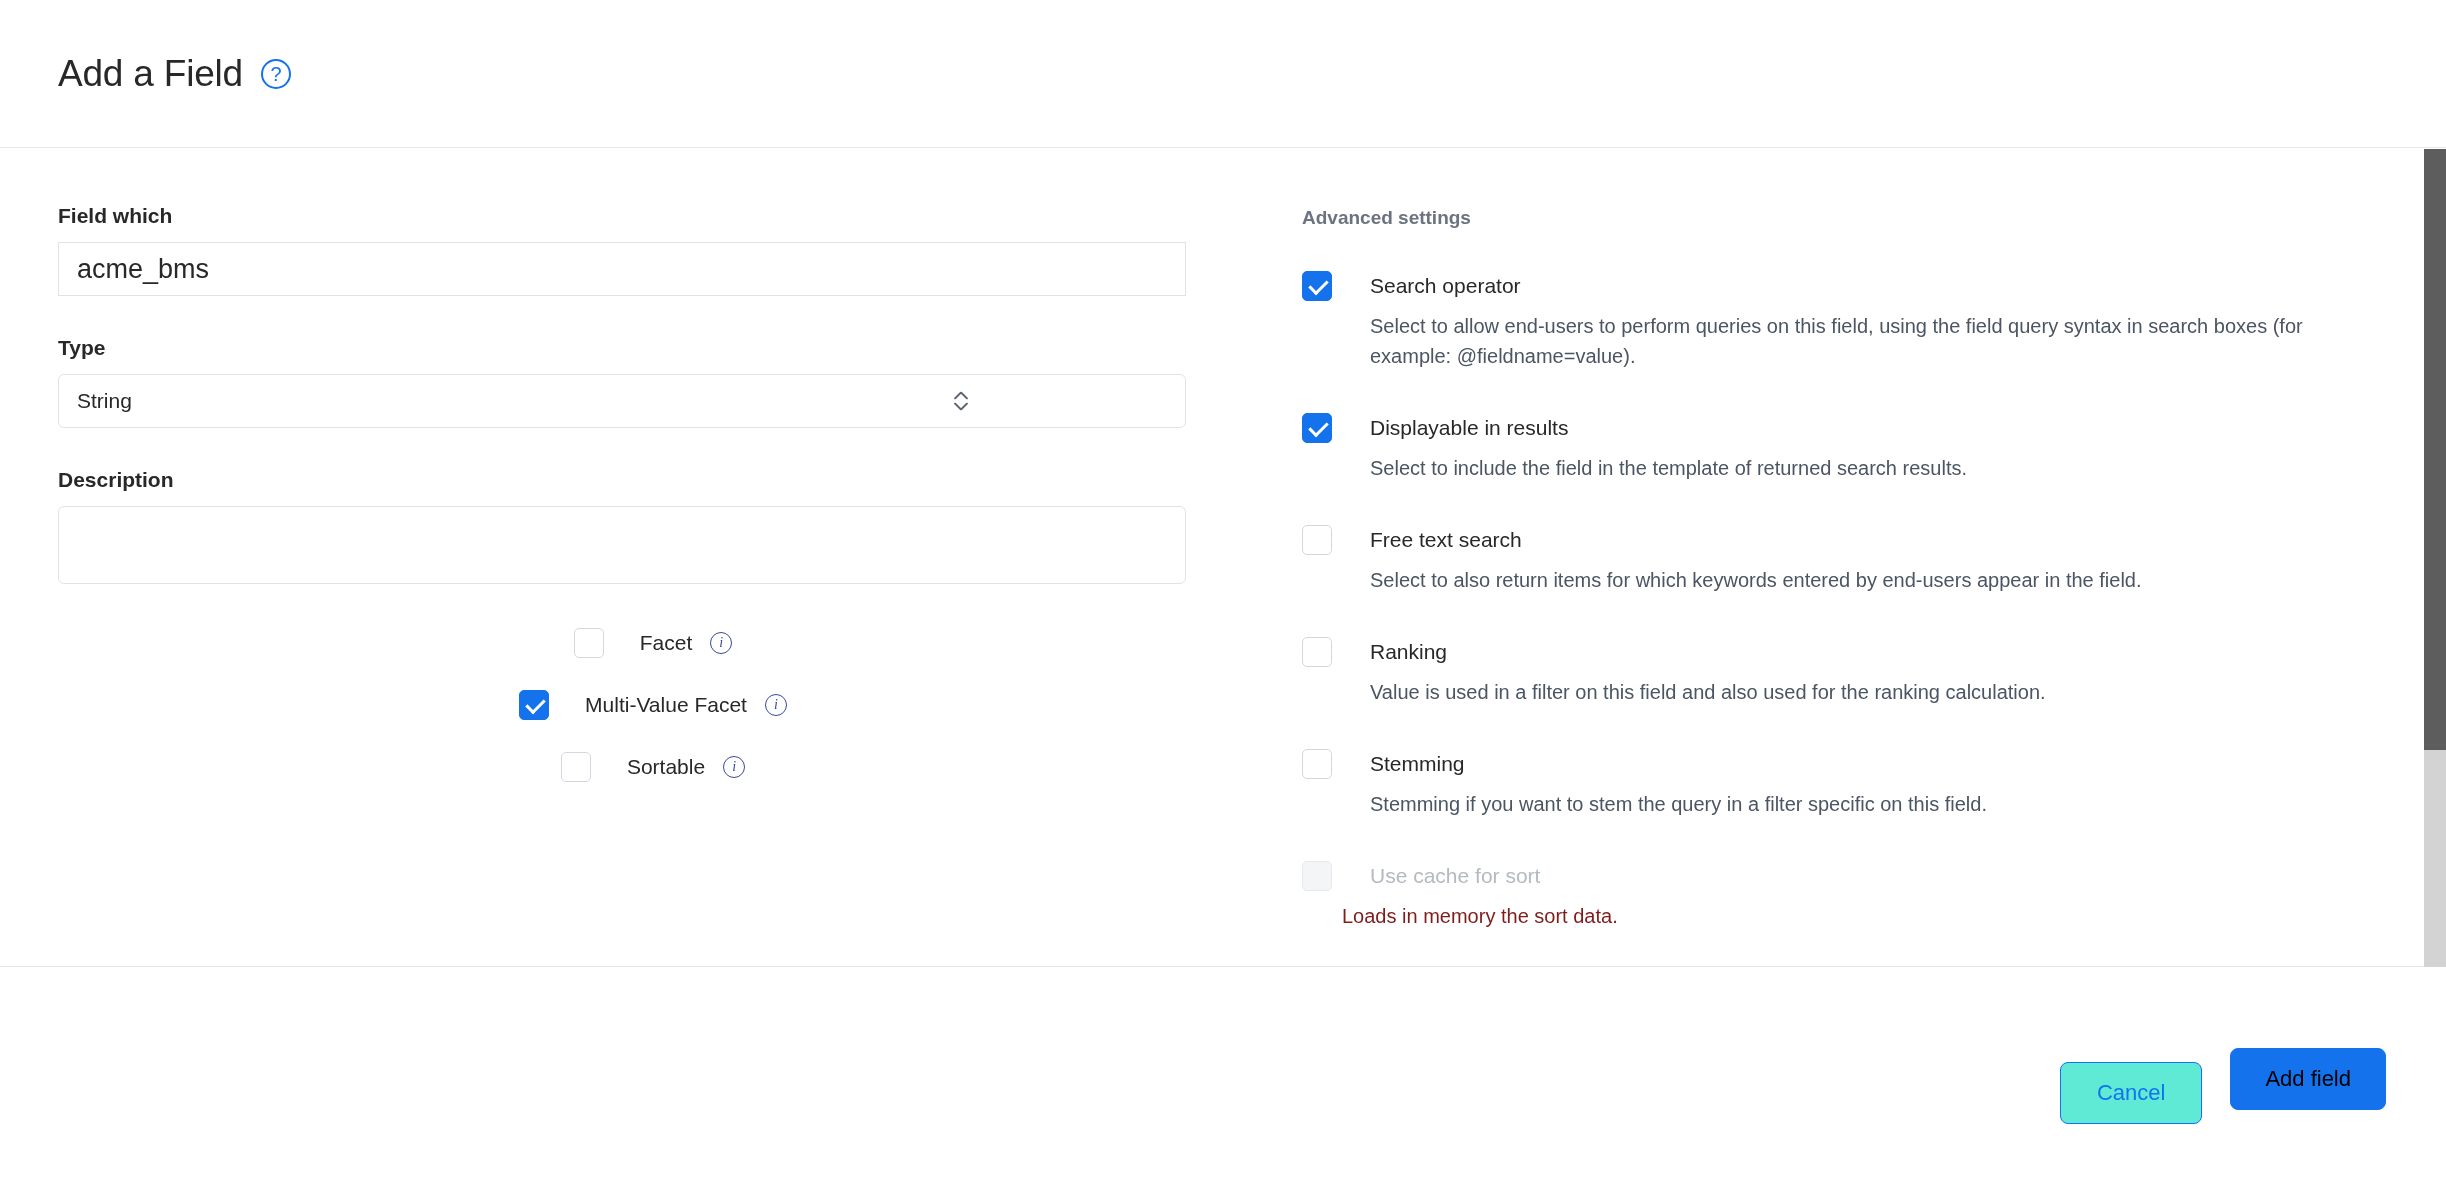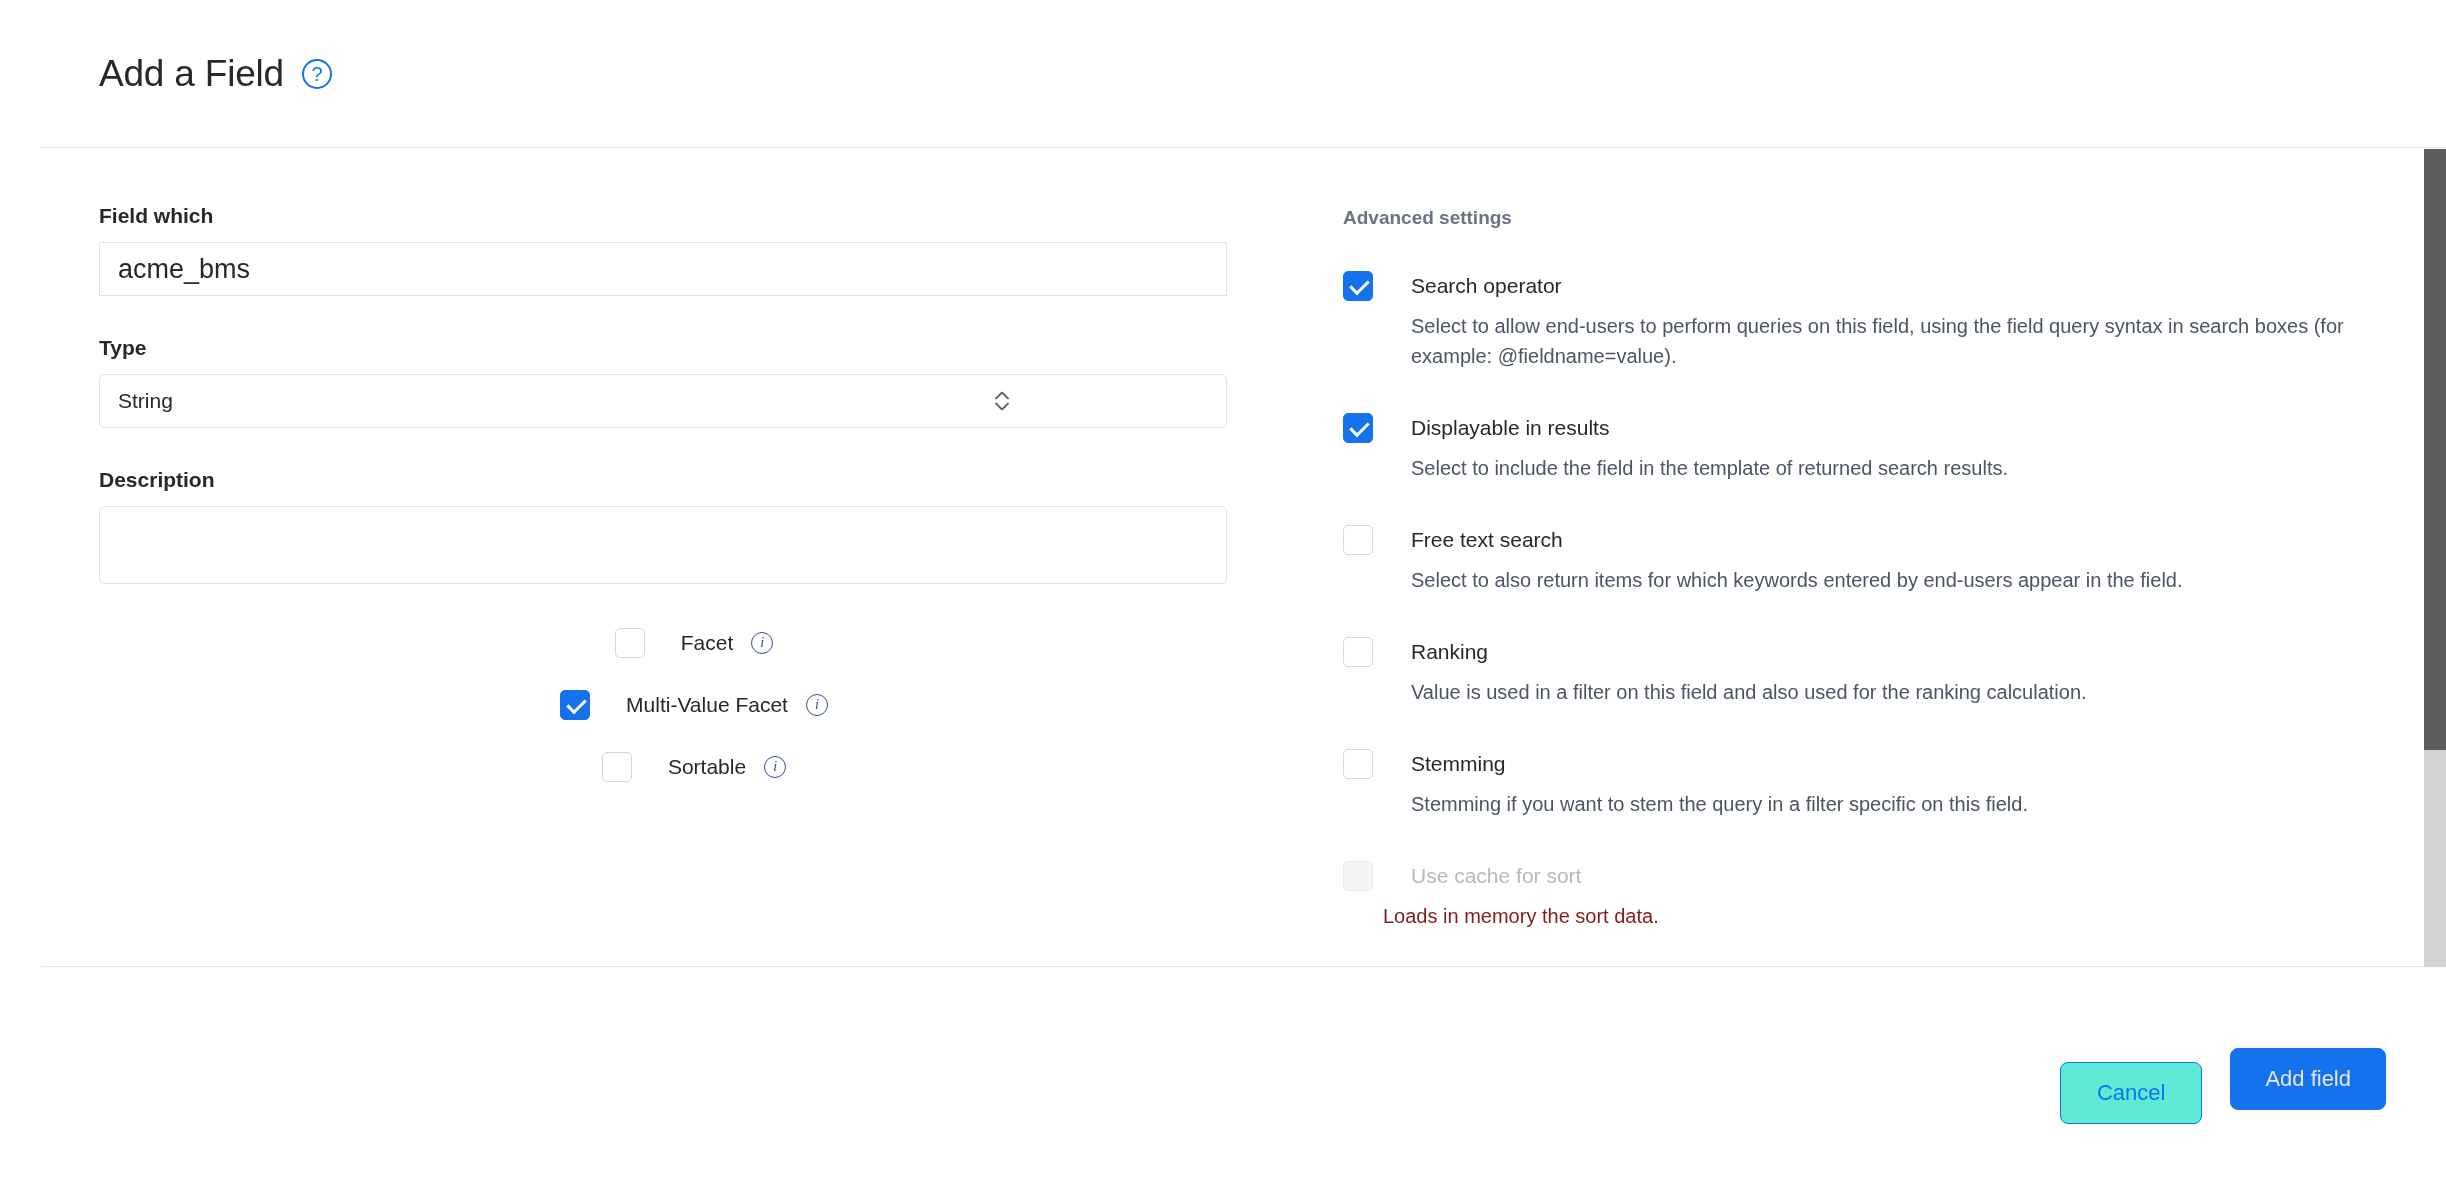--- a/index.html
+++ b/index.html
@@ -8,21 +8,20 @@
     height: 1192px;
     background: #ffffff;
     font-family: "Liberation Sans", sans-serif;
     overflow: hidden;
   }
   .app {
     position: relative;
     width: 2446px;
     height: 1192px;
     background: #ffffff;
-    padding-left: 41px;
   }
 
   
   .header {
     height: 148px;
     display: flex;
     align-items: center;
     padding-left: 58px;
     border-bottom: 1px solid #e5e8eb;
     background: #fff;
@@ -233,21 +232,21 @@
     background: #5eead4;
     border: 1.5px solid #1372ec;
     color: #1372ec;
     padding: 0 36px;
     margin-right: 28px;
     margin-top: 28px;
   }
   .btn-primary {
     background: #1372ec;
     border: 1.5px solid #1372ec;
-    color: #e5e5e5;
+    color: #000000;
     padding: 0 34px;
   }
 
   
   .scrollbar-track {
     position: absolute;
     right: 0;
     top: 149px;
     width: 22px;
     height: 818px;

